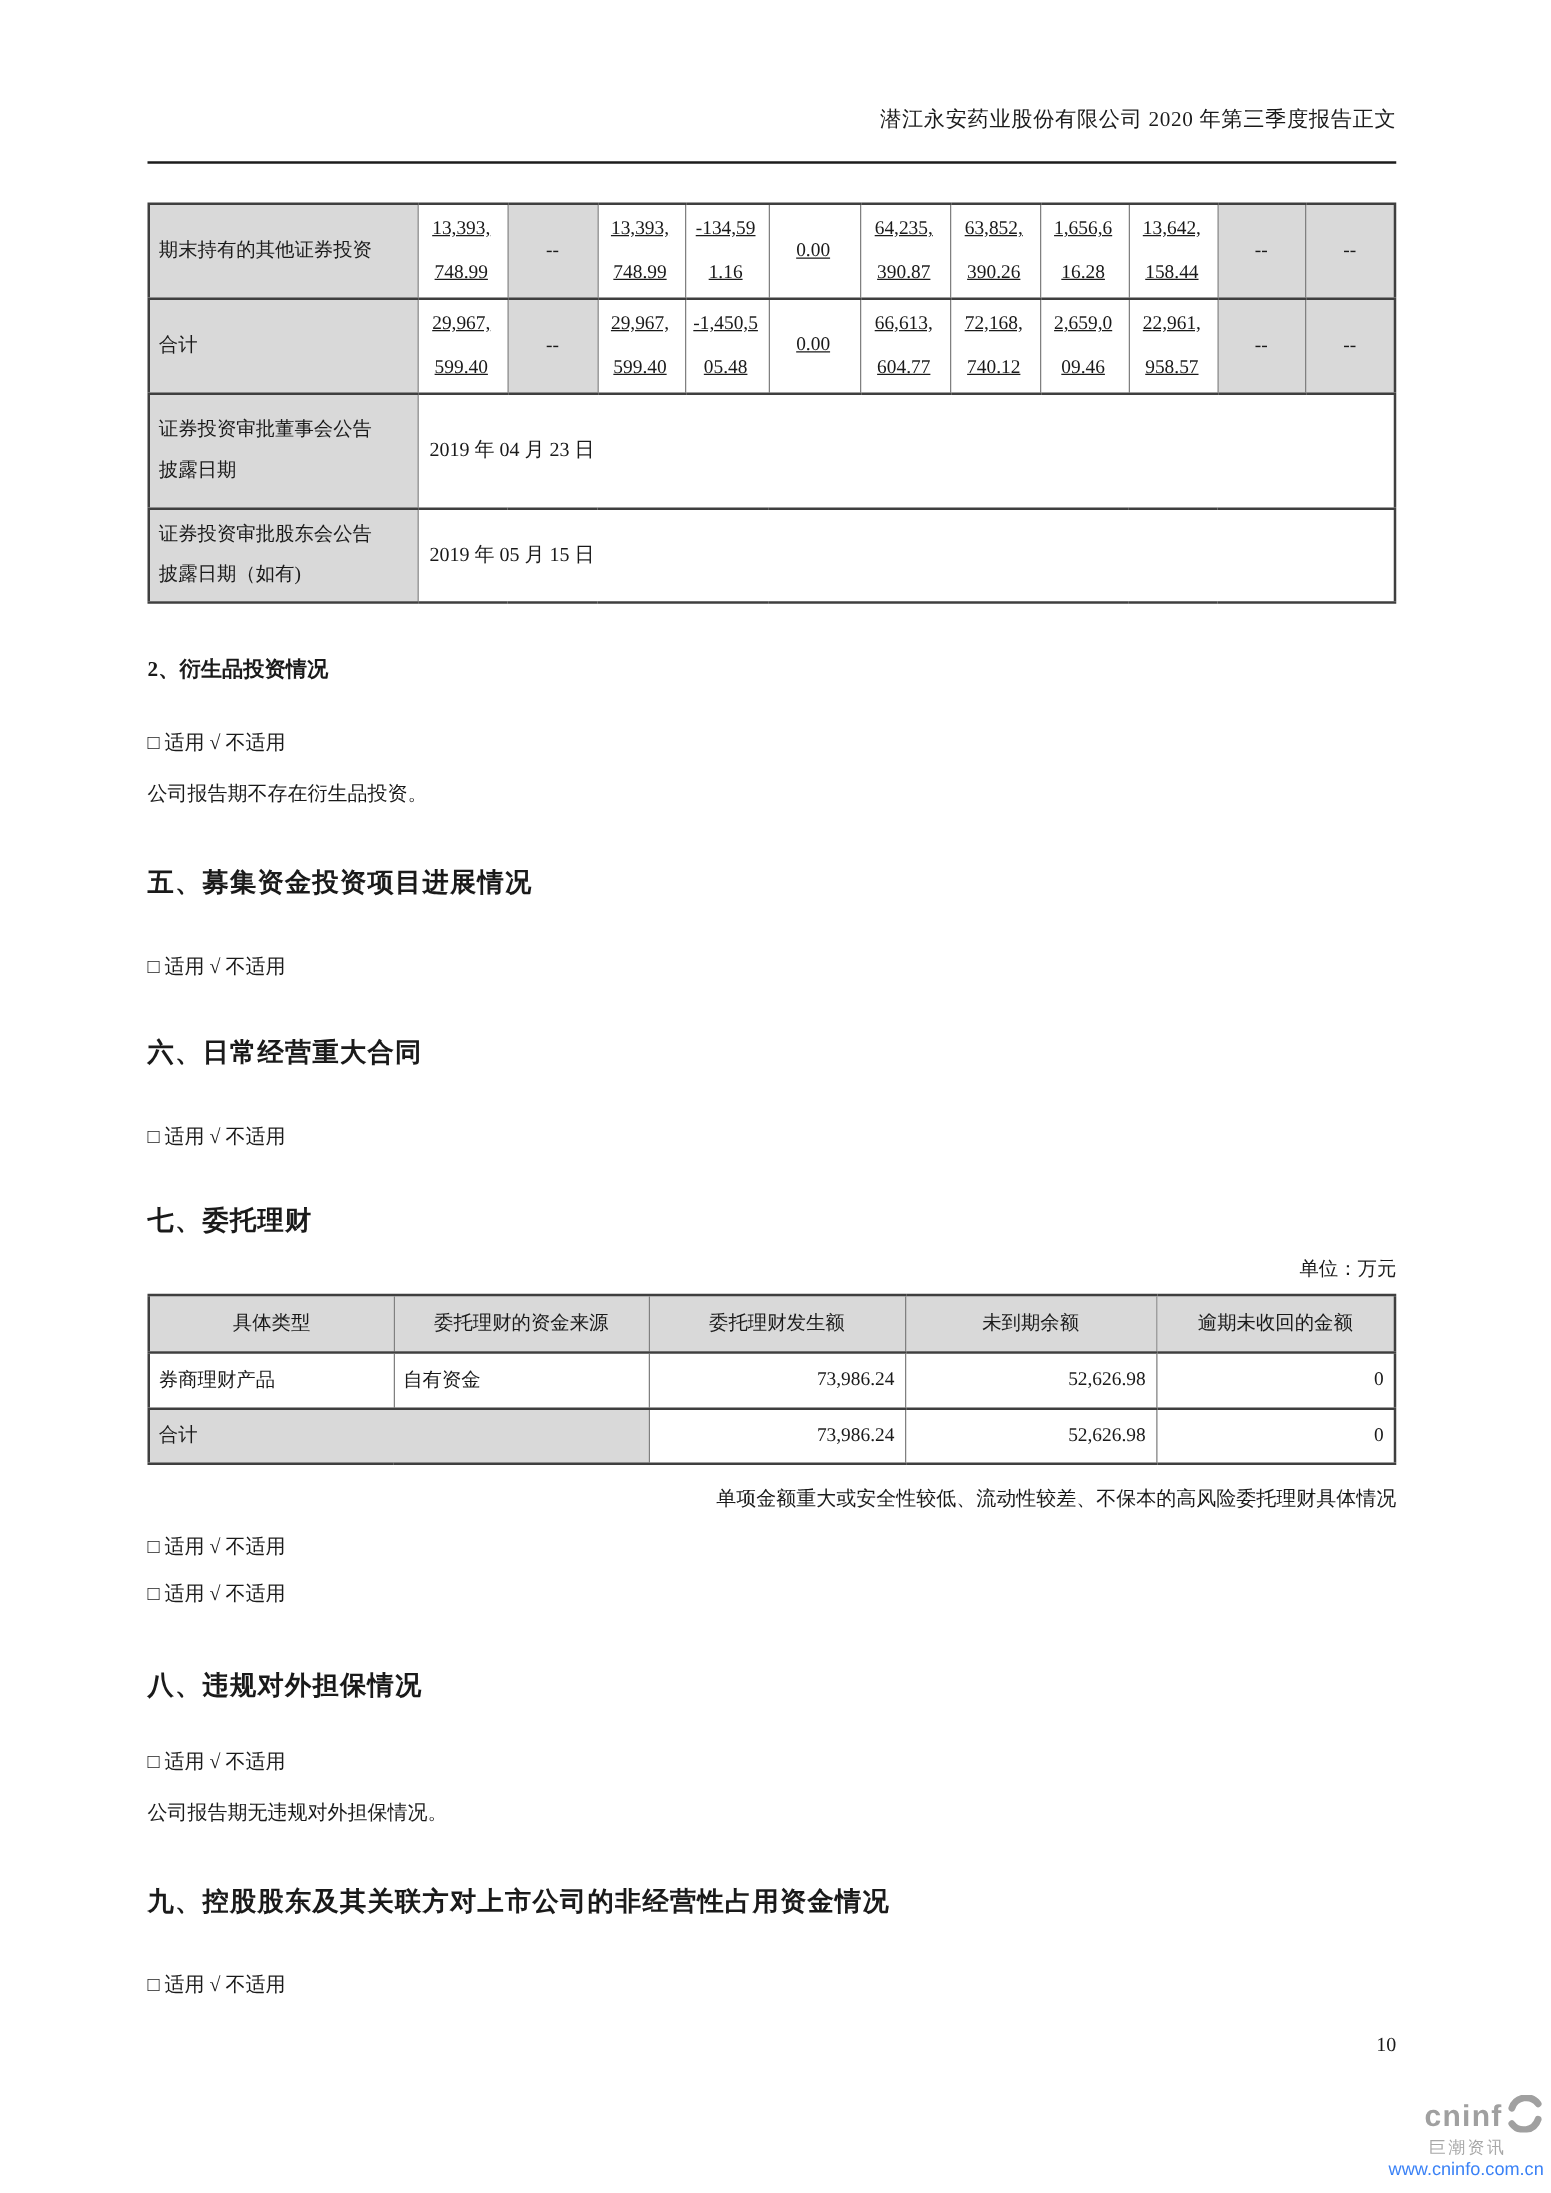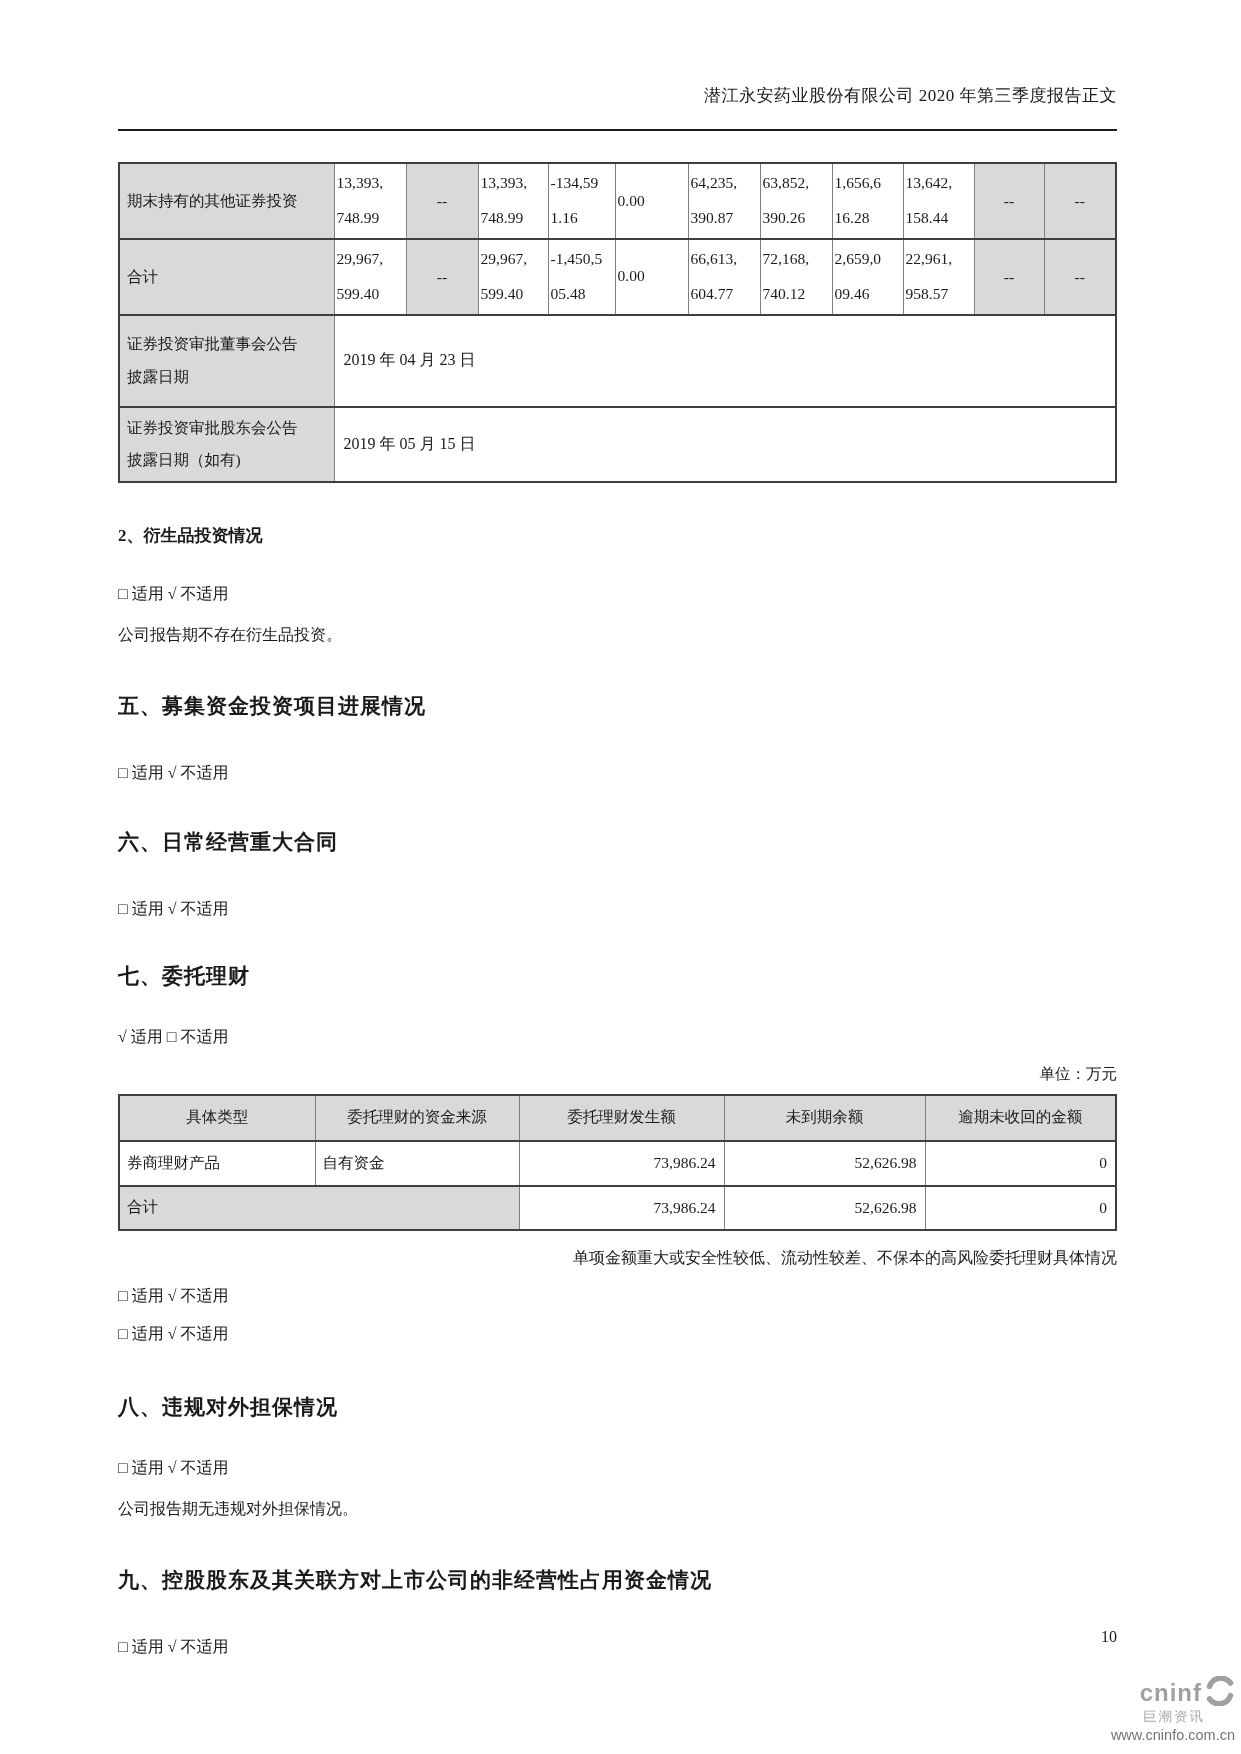--- a/index.html
+++ b/index.html
@@ -21,22 +21,22 @@
   td, th {
     border:1px solid #808080; border-top:2px solid #3f3f3f; border-bottom:2px solid #3f3f3f;
     font-size:15.5px; vertical-align:middle; overflow:hidden;
   }
   .tbl-securities { margin-top:31px; }
   .lbl {
     background:#d9d9d9; text-align:left; padding:3px 4px 3px 7px;
     line-height:2.1; white-space:pre-line;
   }
   .num {
-    text-align:left; padding:2px 4px 2px 2px; white-space:pre-line;
-    word-break:break-all; line-height:2.25; background:#ffffff;
+    text-align:center; padding:2px 4px 2px 2px; white-space:pre-line;
+    word-break:break-all; line-height:2.25; background:#ffffff;text-decoration:underline;
   }
   .dash { background:#d9d9d9; text-align:center; padding:0; }
   .datecell { text-align:left; padding:2px 4px 2px 9px; font-size:16px; background:#ffffff; }
 
   
   .heading-sub {
     margin:41px 0 0 0; font-family:Liberation Serif, serif;
     font-size:17px; font-weight:bold;
   }
   .heading-main {
@@ -68,21 +68,21 @@
 
   
   .page-num { position:absolute; top:1628px; right:124px; font-size:16px; }
   .logo {
     position:absolute; top:1676px; right:6px; color:#a3a3a3;
     font-family:"Liberation Sans", sans-serif; text-align:right;
   }
   .logo-row1 { display:flex; align-items:center; justify-content:flex-end; gap:3px; }
   .logo-brand { font-size:24px; font-weight:bold; letter-spacing:1px; color:#a0a0a0; }
   .logo-cn { font-size:13.5px; color:#a8a8a8; margin:-2px 30px 0 0; letter-spacing:2px;text-align:right; }
-  .logo-url { font-size:14.5px; color:#737373; margin-top:1px; }
+  .logo-url { font-size:14.5px; color:#3b82f6; margin-top:1px; }
 </style>
 </head>
 <body>
 
 <div class="page">
   <div class="content">
 
     <div class="doc-header">
       <span>潜江永安药业股份有限公司 2020 年第三季度报告正文</span>
     </div>
@@ -162,21 +162,20 @@
     <p class="app-line gap-a">□ 适用 √ 不适用</p>
     <p class="note-line gap-b">公司报告期不存在衍生品投资。</p>
 
     <p class="heading-main h-five">五、募集资金投资项目进展情况</p>
     <p class="app-line gap-c">□ 适用 √ 不适用</p>
 
     <p class="heading-main h-six">六、日常经营重大合同</p>
     <p class="app-line gap-c">□ 适用 √ 不适用</p>
 
     <p class="heading-main h-seven">七、委托理财</p>
-    <p class="app-line gap-a">√ 适用 □ 不适用</p>
     <div class="unit-line">单位：万元</div>
 
     <table class="tbl-entrusted">
       <colgroup>
         <col style="width:196px">
           <col style="width:204px">
           <col style="width:205px">
           <col style="width:201px">
           <col style="width:191px">
       </colgroup>

